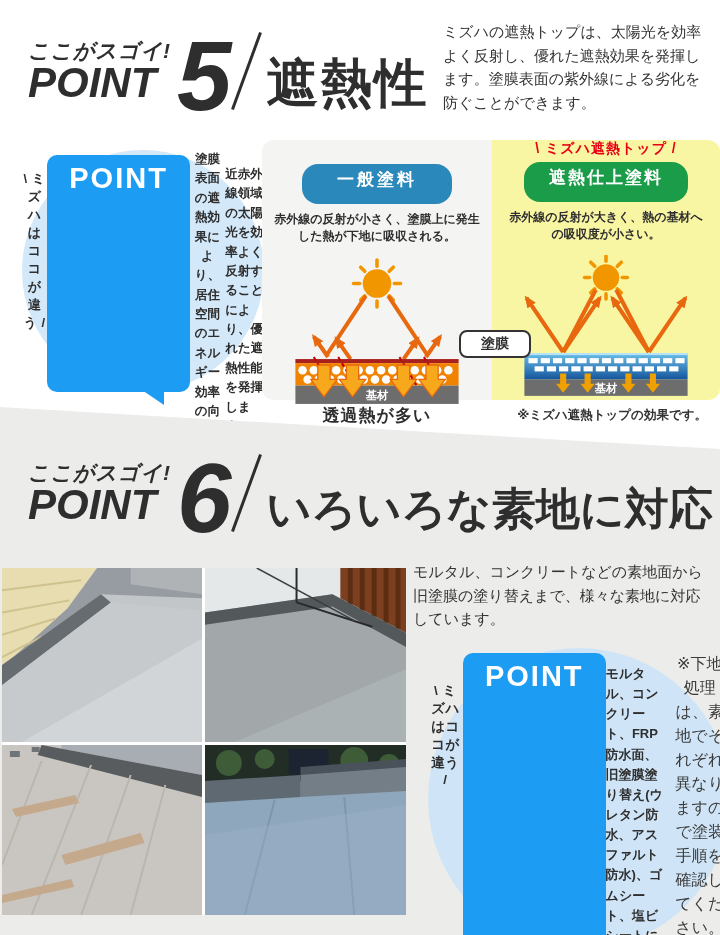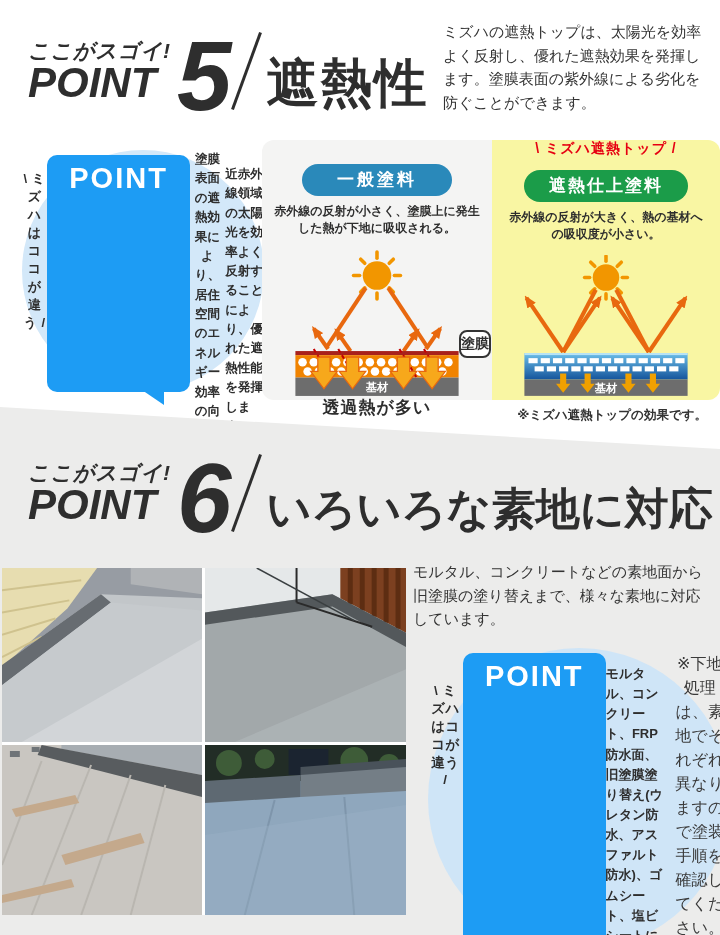--- a/index.html
+++ b/index.html
@@ -39,30 +39,30 @@
 .cbody1{margin-top:15px;width:216px;text-align:left}
 .cbody2{width:196px;text-align:center}
 .circle6 .cbig{margin-top:16px;width:266px;font-size:13px;text-align:left}
 .cnote{margin-top:4px;width:252px;font-size:16px;font-weight:400;color:#3a3a3a;text-align:center;line-height:1.5}
 
 
 .panels{position:absolute;left:262px;top:140px;width:458px;height:260px;display:flex;z-index:1}
 .panel{position:relative;height:260px}
 .panel-left{width:230px;background:#f4f4f3;border-radius:12px 0 0 12px;padding-top:24px}
 .panel-right{width:228px;background:#f9f6a3;border-radius:0 12px 12px 0;}
-.pill{margin:0 auto;width:150px;height:32px;line-height:32px;border-radius:16px;color:#fff;
+.pill{margin:0 auto;width:150px;height:40px;line-height:32px;border-radius:16px;color:#fff;
   font-size:17px;font-weight:800;text-align:center;letter-spacing:3px}
 .pill-blue{background:#2a89ba}
-.pill-green{background:#1b9c49;width:164px;letter-spacing:2px;margin-top:12px}
+.pill-green{background:#1b9c49;width:164px;letter-spacing:2px;margin-top:4px}
 .kicker-red{color:#e60012;font-size:14px;font-weight:800;text-align:center;letter-spacing:1px}
 .pdesc{margin:7px 12px 12px;font-size:12px;font-weight:600;line-height:1.4;color:#2e2e2e;text-align:center}
 .diagram{display:block;margin:2px auto 0}
 .result{font-size:17px;font-weight:800;text-align:center;color:#2e2e2e;letter-spacing:1px}
 .film-label{position:absolute;left:459px;top:330px;background:#fff;border:2px solid #333;border-radius:8px;
-  padding:3px 0;font-size:14px;font-weight:700;color:#2e2e2e;z-index:3}
+  padding:3px 20px;font-size:14px;font-weight:700;color:#2e2e2e;z-index:3}
 .footnote{position:absolute;right:13px;top:407px;font-size:12.5px;font-weight:600;color:#333}
 
 
 .sec6-bg{position:absolute;left:0;top:407px;width:720px;height:528px;background:#ececeb;
   clip-path:polygon(0 0,100% 42px,100% 100%,0 100%)}
 .photo-grid{position:absolute;left:2px;top:568px;width:404px;height:347px;display:grid;
   grid-template-columns:200px 201px;grid-template-rows:174px 170px;gap:3px;background:#fff}
 .photo{width:100%;height:100%;display:block}
 </style>
 </head>

